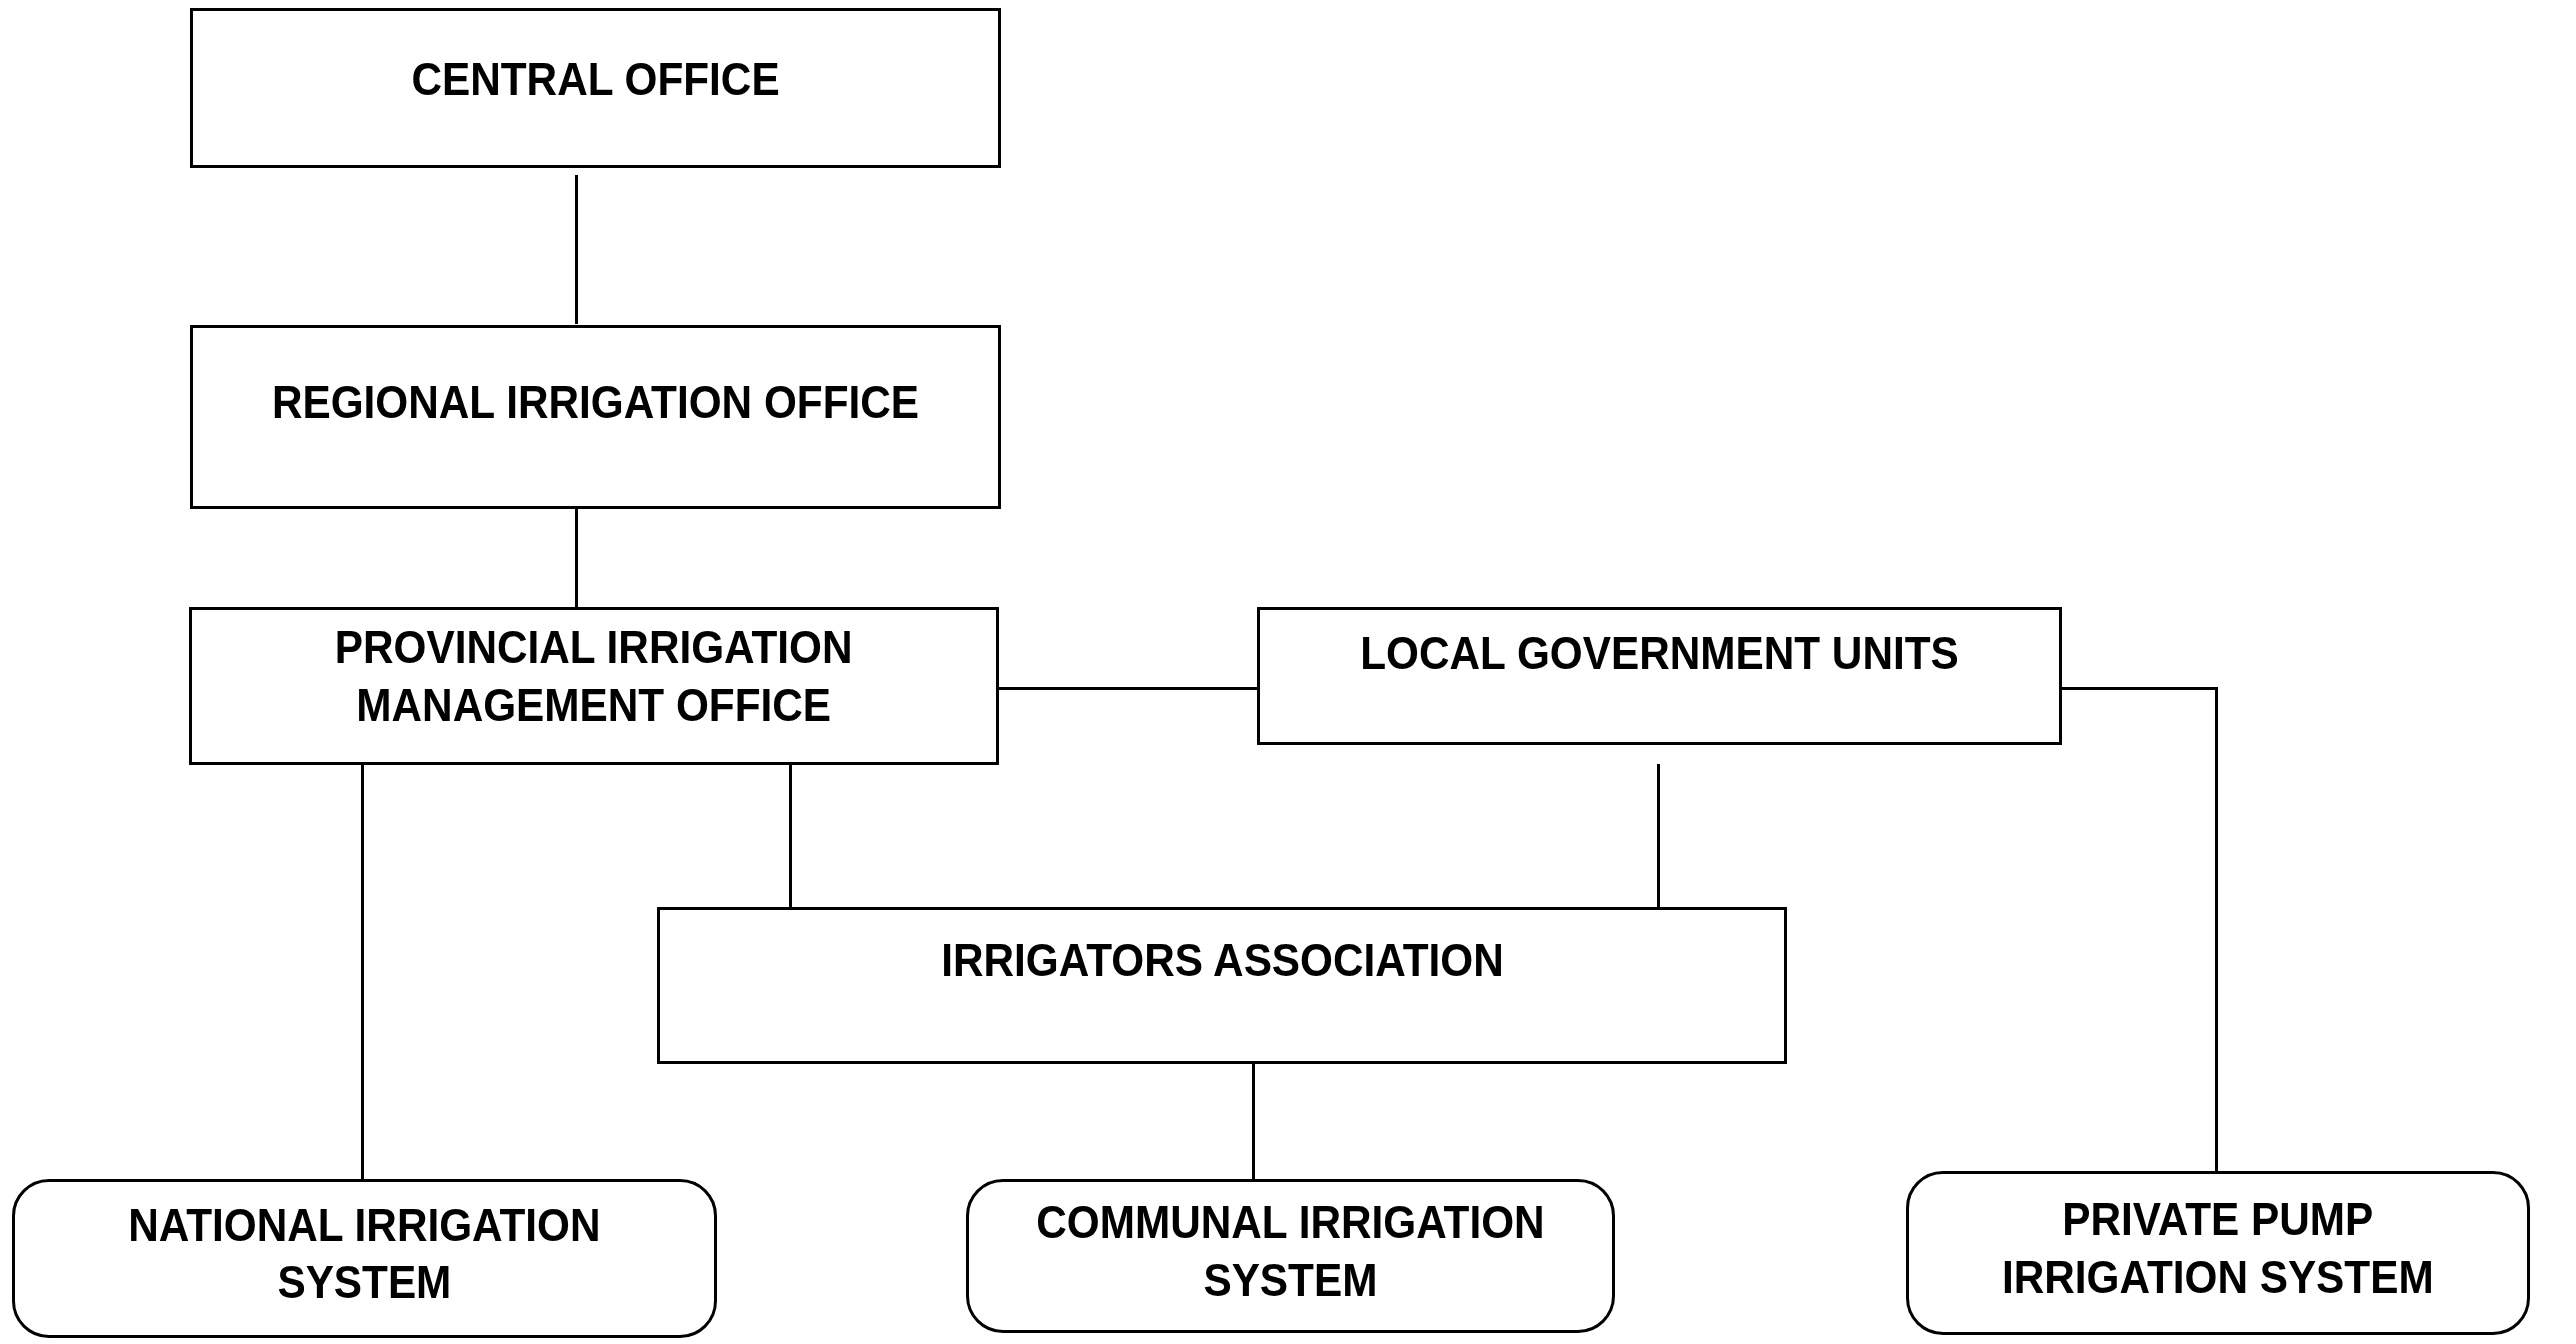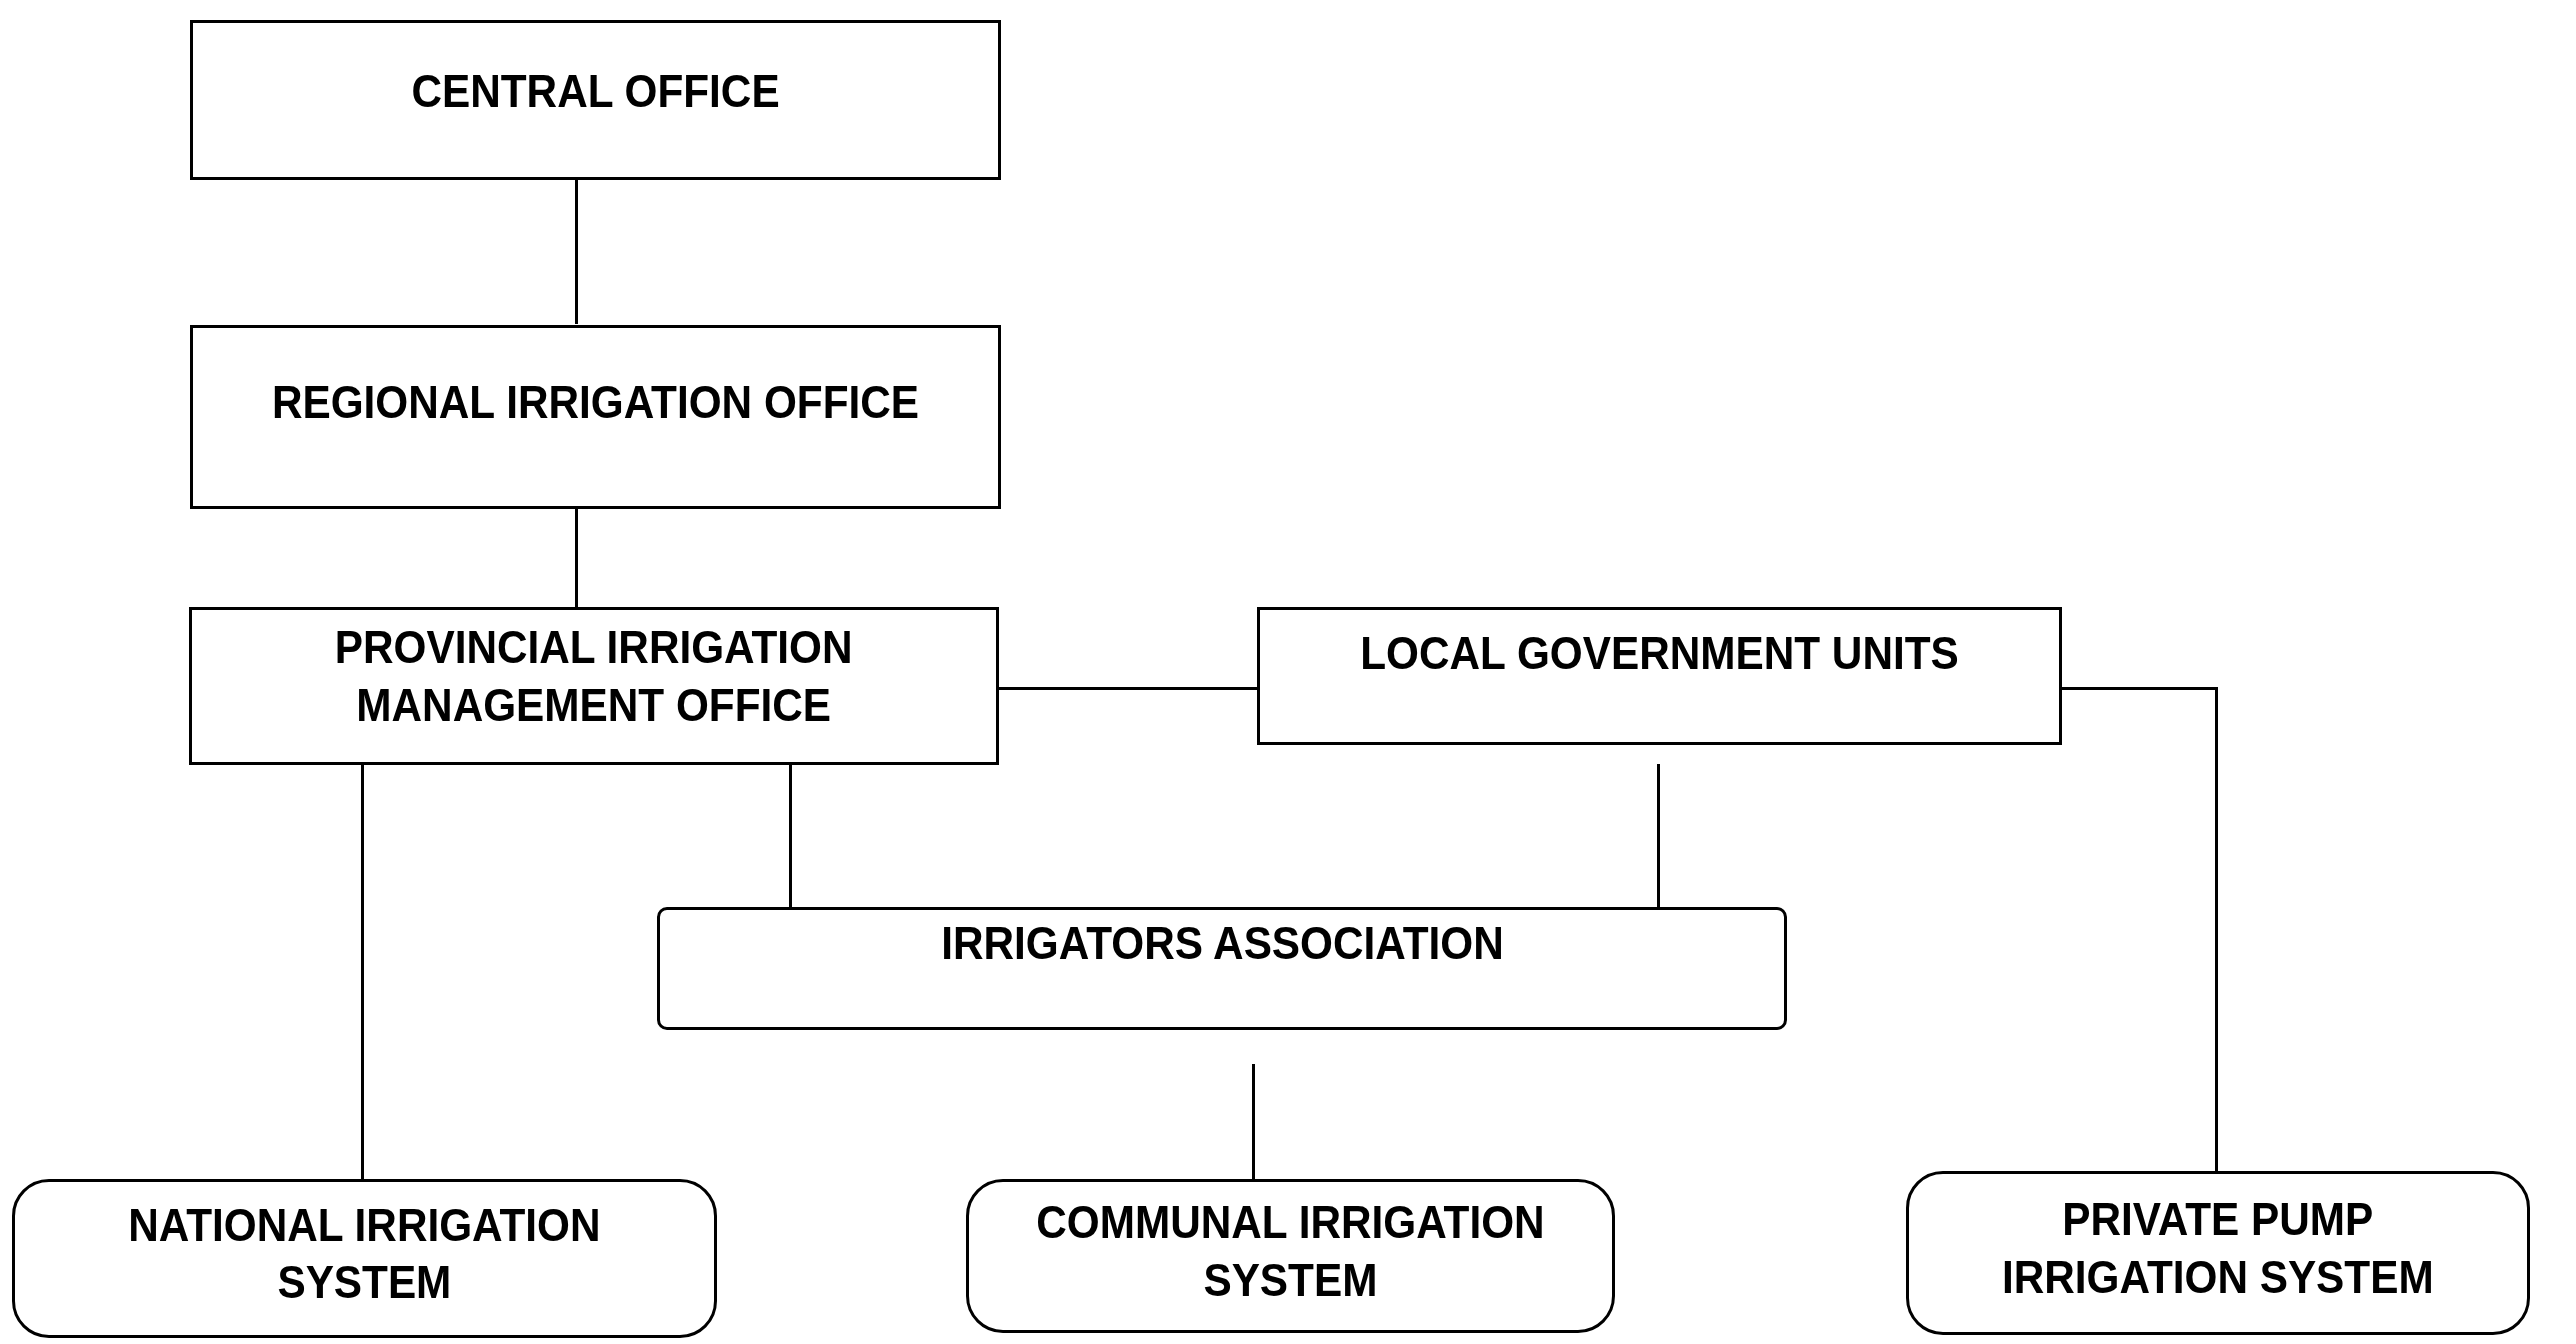--- a/index.html
+++ b/index.html
@@ -39,25 +39,25 @@
   .rounded {
     border-radius: 37px;
   }
   .edge {
     position: absolute;
     background: #000000;
     z-index: 1;
   }
 
   
-  #node-central-office                { left: 190px;  top: 20px;   width: 811px;  height: 160px; padding-bottom: 19.3px; }
+  #node-central-office                { left: 190px;  top: 8px;   width: 811px;  height: 160px; padding-bottom: 19.3px; }
   #node-regional-irrigation-office    { left: 190px;  top: 325px;  width: 811px;  height: 184px; padding-bottom: 30px; }
   #node-provincial-irrigation-management-office { left: 189px; top: 607px; width: 810px; height: 158px; padding-bottom: 21px; }
   #node-local-government-units        { left: 1257px; top: 607px;  width: 805px;  height: 138px; padding-bottom: 46px; }
-  #node-irrigators-association        { left: 657px;  top: 907px; width: 1130px; height: 123px; padding-bottom: 51px; border-radius: 10px; }
+  #node-irrigators-association        { left: 657px;  top: 907px; width: 1130px; height: 157px; padding-bottom: 51px; }
   #node-national-irrigation-system    { left: 12.3px;   top: 1179px; width: 705px;  height: 159px; padding-bottom: 10.5px; }
   #node-communal-irrigation-system    { left: 926px; top: 1179px; width: 649px;  height: 154px; padding-bottom: 10.5px; margin-left: 40px; }
   #node-private-pump-irrigation-system{ left: 1906px; top: 1171px; width: 624px;  height: 164px; padding-bottom: 10.5px; }
 
   
   #edge-central-regional      { left: 575px;  top: 175px;  width: 2.6px;   height: 149px; }
   #edge-regional-provincial   { left: 575px;  top: 484px;  width: 2.6px;   height: 123px; }
   #edge-provincial-lgu        { left: 998px; top: 687px;  width: 259px; height: 2.6px;  }
   #edge-provincial-national   { left: 361px;  top: 765px;  width: 2.6px;   height: 414px; }
   #edge-provincial-irrigators { left: 789px;  top: 765px;  width: 2.6px;   height: 142px; }

